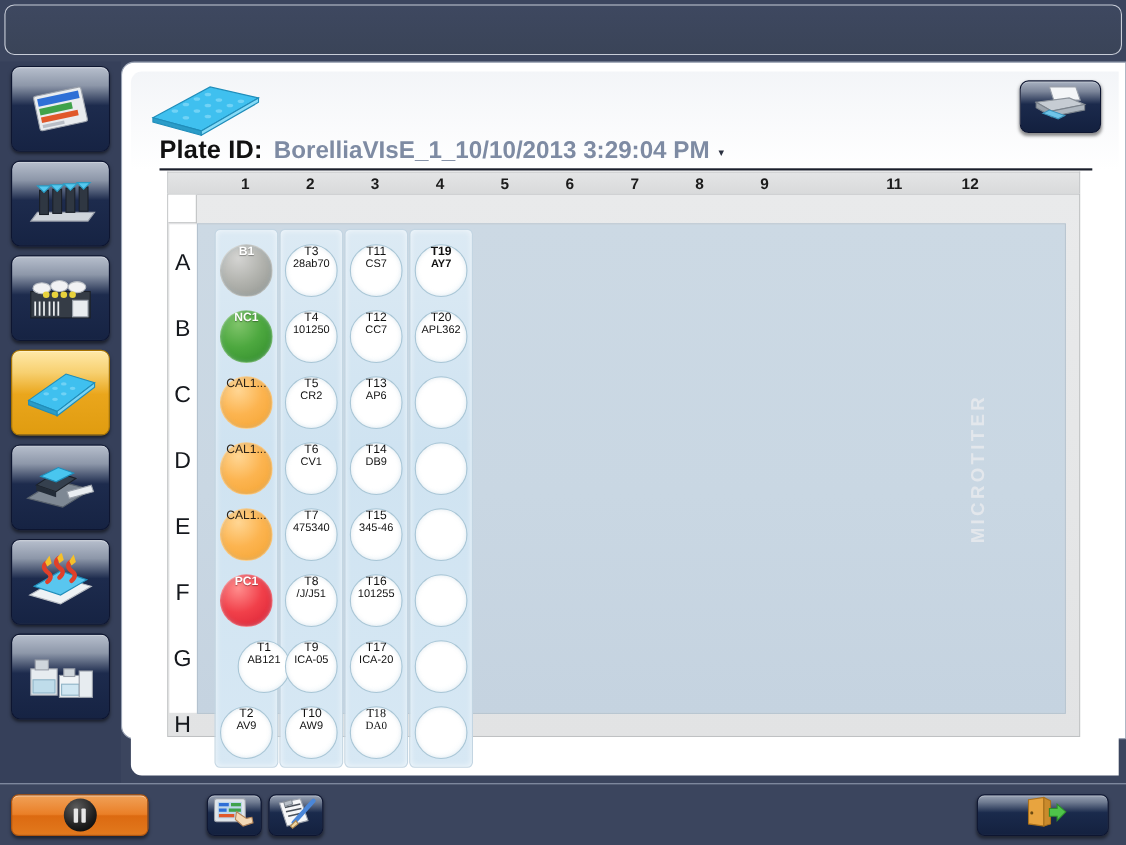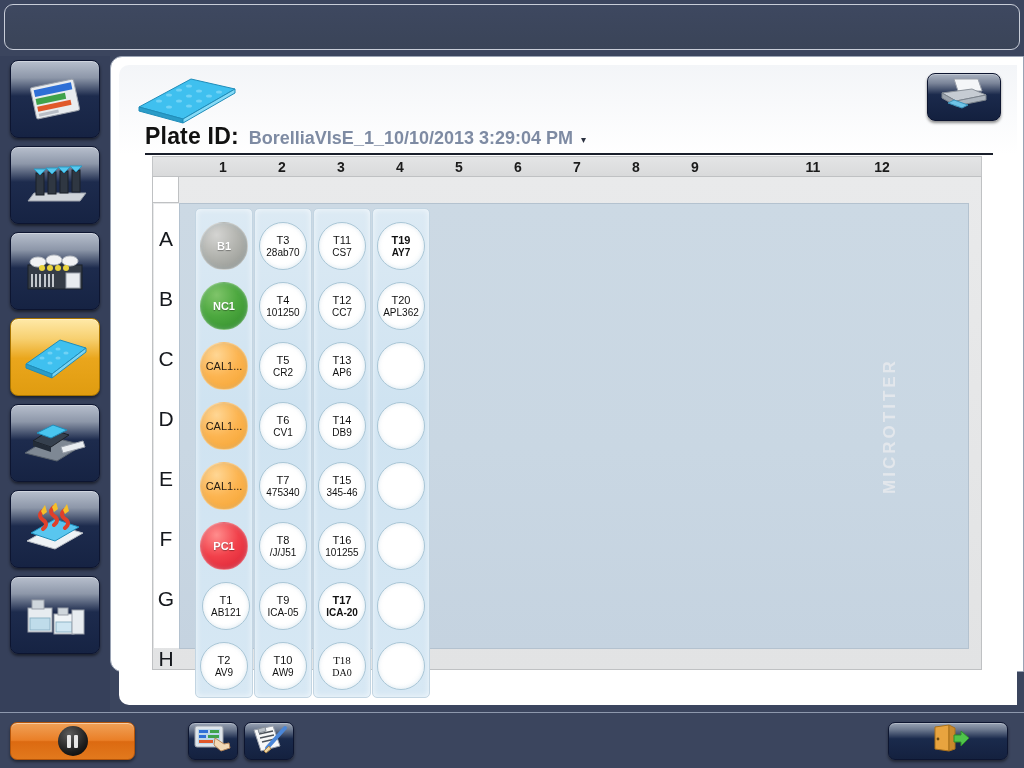--- a/index.html
+++ b/index.html
@@ -66,21 +66,21 @@
 
   
   #plateid-row {
     position: absolute; left: 26px; top: 58px; width: 852px; height: 32px;
     display: flex; align-items: baseline;
   }
   #plateid-label {
     font-size: 23px; font-weight: bold; color: #111; letter-spacing: .2px;
   }
   #plateid-value {
-    font-size: 18px; font-weight: bold; color: #7e8ba3; margin-left: 10px;
+    font-size: 22px; font-weight: bold; color: #7e8ba3; margin-left: 10px;
   }
   #plateid-caret {
     margin-left: 8px; font-size: 10px; color: #2b3140; align-self: center;
   }
   #plateid-rule {
     position: absolute; left: 26px; top: 88px; width: 848px;
     border-bottom: 2px solid #1a1f2b;
   }
 
   
@@ -134,21 +134,21 @@
     position: absolute; width: 58px;
     background: linear-gradient(180deg,#dceaf4 0%, #cfe3f1 40%, #d7e8f4 100%);
     border: 1px solid #c3d5e2;
     border-radius: 5px;
     box-shadow: inset 0 0 6px rgba(255,255,255,.7);
   }
   .well {
     position: absolute; width: 48px; height: 48px; border-radius: 50%;
     border: 1px solid #a9c6d6;
     background: radial-gradient(circle at 36% 30%, #ffffff 0%, #ffffff 62%, #f4fafd 100%);
-    display: flex; flex-direction: column; align-items: center; justify-content: center;
+    display: flex; flex-direction: column; align-items: center; 
     line-height: 1.12;
     box-shadow: inset 0 0 4px rgba(160,190,210,.35);
   }
   .well .l1 { font-size: 11px; color: #111; }
   .well .l2 { font-size: 10px; color: #111; }
 
   .well.ctrl { border: 1px solid rgba(255,255,255,.25); }
   .well.ctrl .l1 {
     font-size: 11px; font-weight: bold; color: #ffffff;
     text-shadow: 0 1px 1px rgba(0,0,0,.35);
@@ -426,21 +426,21 @@
           </div>
           <div class="well ctrl orange" style="left: 20px; top: 198px;">
             <span class="l1">CAL1...</span>
           </div>
           <div class="well ctrl orange" style="left: 20px; top: 258px;">
             <span class="l1">CAL1...</span>
           </div>
           <div class="well ctrl red" style="left: 20px; top: 318px;">
             <span class="l1">PC1</span>
           </div>
-          <div class="well " style="left: 22px; top: 378px;">
+          <div class="well " style="left: 36px; top: 378px;">
             <span class="l1">T1</span>
             <span class="l2">AB121</span>
           </div>
           <div class="well " style="left: 20px; top: 438px;">
             <span class="l1">T2</span>
             <span class="l2">AV9</span>
           </div>
           <div class="well " style="left: 79px; top: 18px;">
             <span class="l1">T3</span>
             <span class="l2">28ab70</span>
@@ -490,21 +490,21 @@
             <span class="l2">DB9</span>
           </div>
           <div class="well " style="left: 138px; top: 258px;">
             <span class="l1">T15</span>
             <span class="l2">345-46</span>
           </div>
           <div class="well " style="left: 138px; top: 318px;">
             <span class="l1">T16</span>
             <span class="l2">101255</span>
           </div>
-          <div class="well " style="left: 138px; top: 378px; font-weight: bold;">
+          <div class="well " style="left: 138px; top: 378px;">
             <span class="l1">T17</span>
             <span class="l2">ICA-20</span>
           </div>
           <div class="well " style="left: 138px; top: 438px; font-family: Liberation Serif, serif;">
             <span class="l1">T18</span>
             <span class="l2">DA0</span>
           </div>
           <div class="well " style="left: 197px; top: 18px; font-weight: bold;">
             <span class="l1">T19</span>
             <span class="l2">AY7</span>

